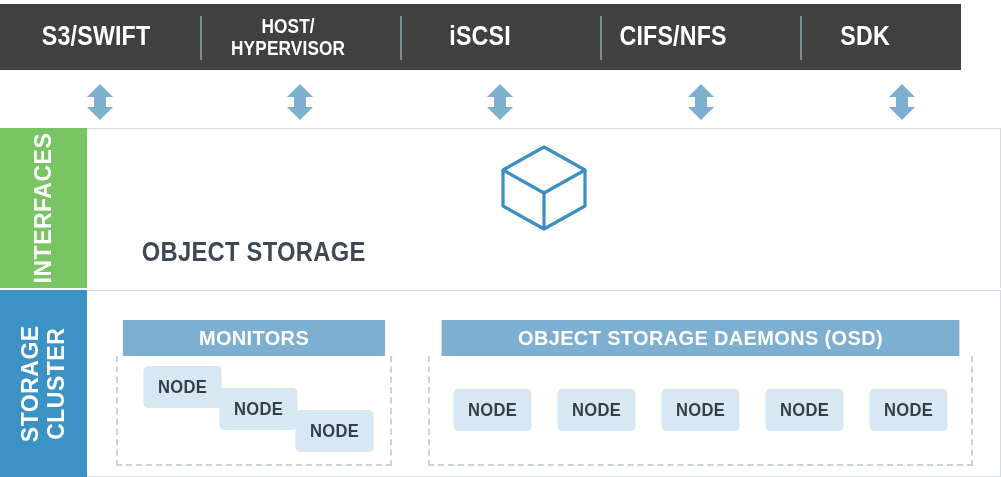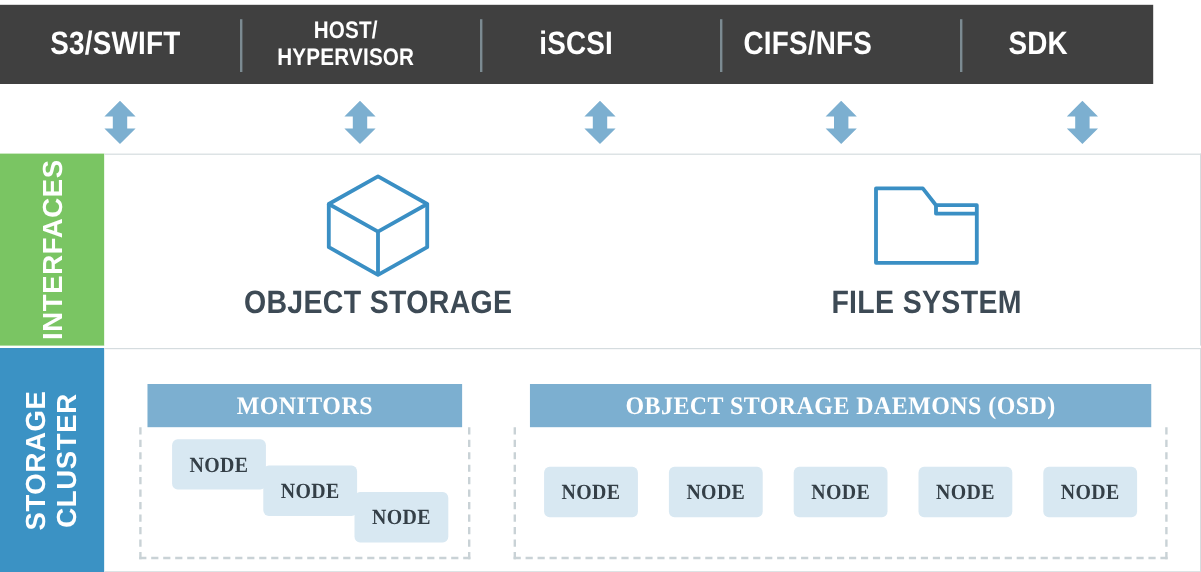--- a/index.html
+++ b/index.html
@@ -70,37 +70,37 @@
     border:1px solid #d5dcdf;
     border-left:none;
     box-sizing:border-box;
   }
   .band-interfaces .panel{border-bottom:none;}
 
   
   .ifrow{position:absolute;left:0;top:0;width:100%;height:100%;display:flex;}
   .ifcol{
     flex:1 1 0;
-    display:flex;flex-direction:column;align-items:center;justify-content:center;
+    display:flex;flex-direction:column;justify-content:center;
     padding-bottom:4px;
     box-sizing:border-box;
   }
   .ificon{height:86px;display:flex;align-items:center;justify-content:center;}
   .iflabel{
     margin-top:6px;
     color:#3d4a55;
     font-weight:bold;
     font-size:27px;
     letter-spacing:0.3px;
     transform:scaleX(0.88);
     white-space:nowrap;
   }
 
   
-  .group{position:absolute;top:29px;font-family:Liberation Serif, serif;}
+  .group{position:absolute;top:29px;}
   .group-monitors{left:29px;width:276px;}
   .group-osd{left:341px;width:545px;text-align:right;}
 
   .grouphead{
     height:36px;
     background:#7cafd0;
     color:#ffffff;
     font-weight:bold;
     font-size:21px;
     letter-spacing:0.4px;
@@ -203,31 +203,20 @@
                 <path d="M45 3 L86 26 L45 49 L4 26 Z"></path>
                 <path d="M4 26 L4 62 L45 85 L86 62 L86 26"></path>
                 <path d="M45 49 L45 85"></path>
               </g>
             </svg>
           </div>
           <div class="iflabel">OBJECT STORAGE</div>
         </div>
 
 
-        <div class="ifcol">
-          <div class="ificon">
-            <svg viewBox="0 0 94 72" width="94" height="72" aria-hidden="true">
-              <g fill="none" stroke="#3a8fc4" stroke-width="3.2" stroke-linejoin="round">
-                <path d="M5 5 L44 5 L55 19 L89 19 L89 67 L5 67 Z"></path>
-                <path d="M55 19 L55 26 L89 26"></path>
-              </g>
-            </svg>
-          </div>
-          <div class="iflabel">FILE SYSTEM</div>
-        </div>
 
       </div>
     </div>
   </div>
 
   <div class="band band-cluster">
     <div class="sidelabel side-blue">
       <span class="rot">STORAGE
 CLUSTER</span>
     </div>

